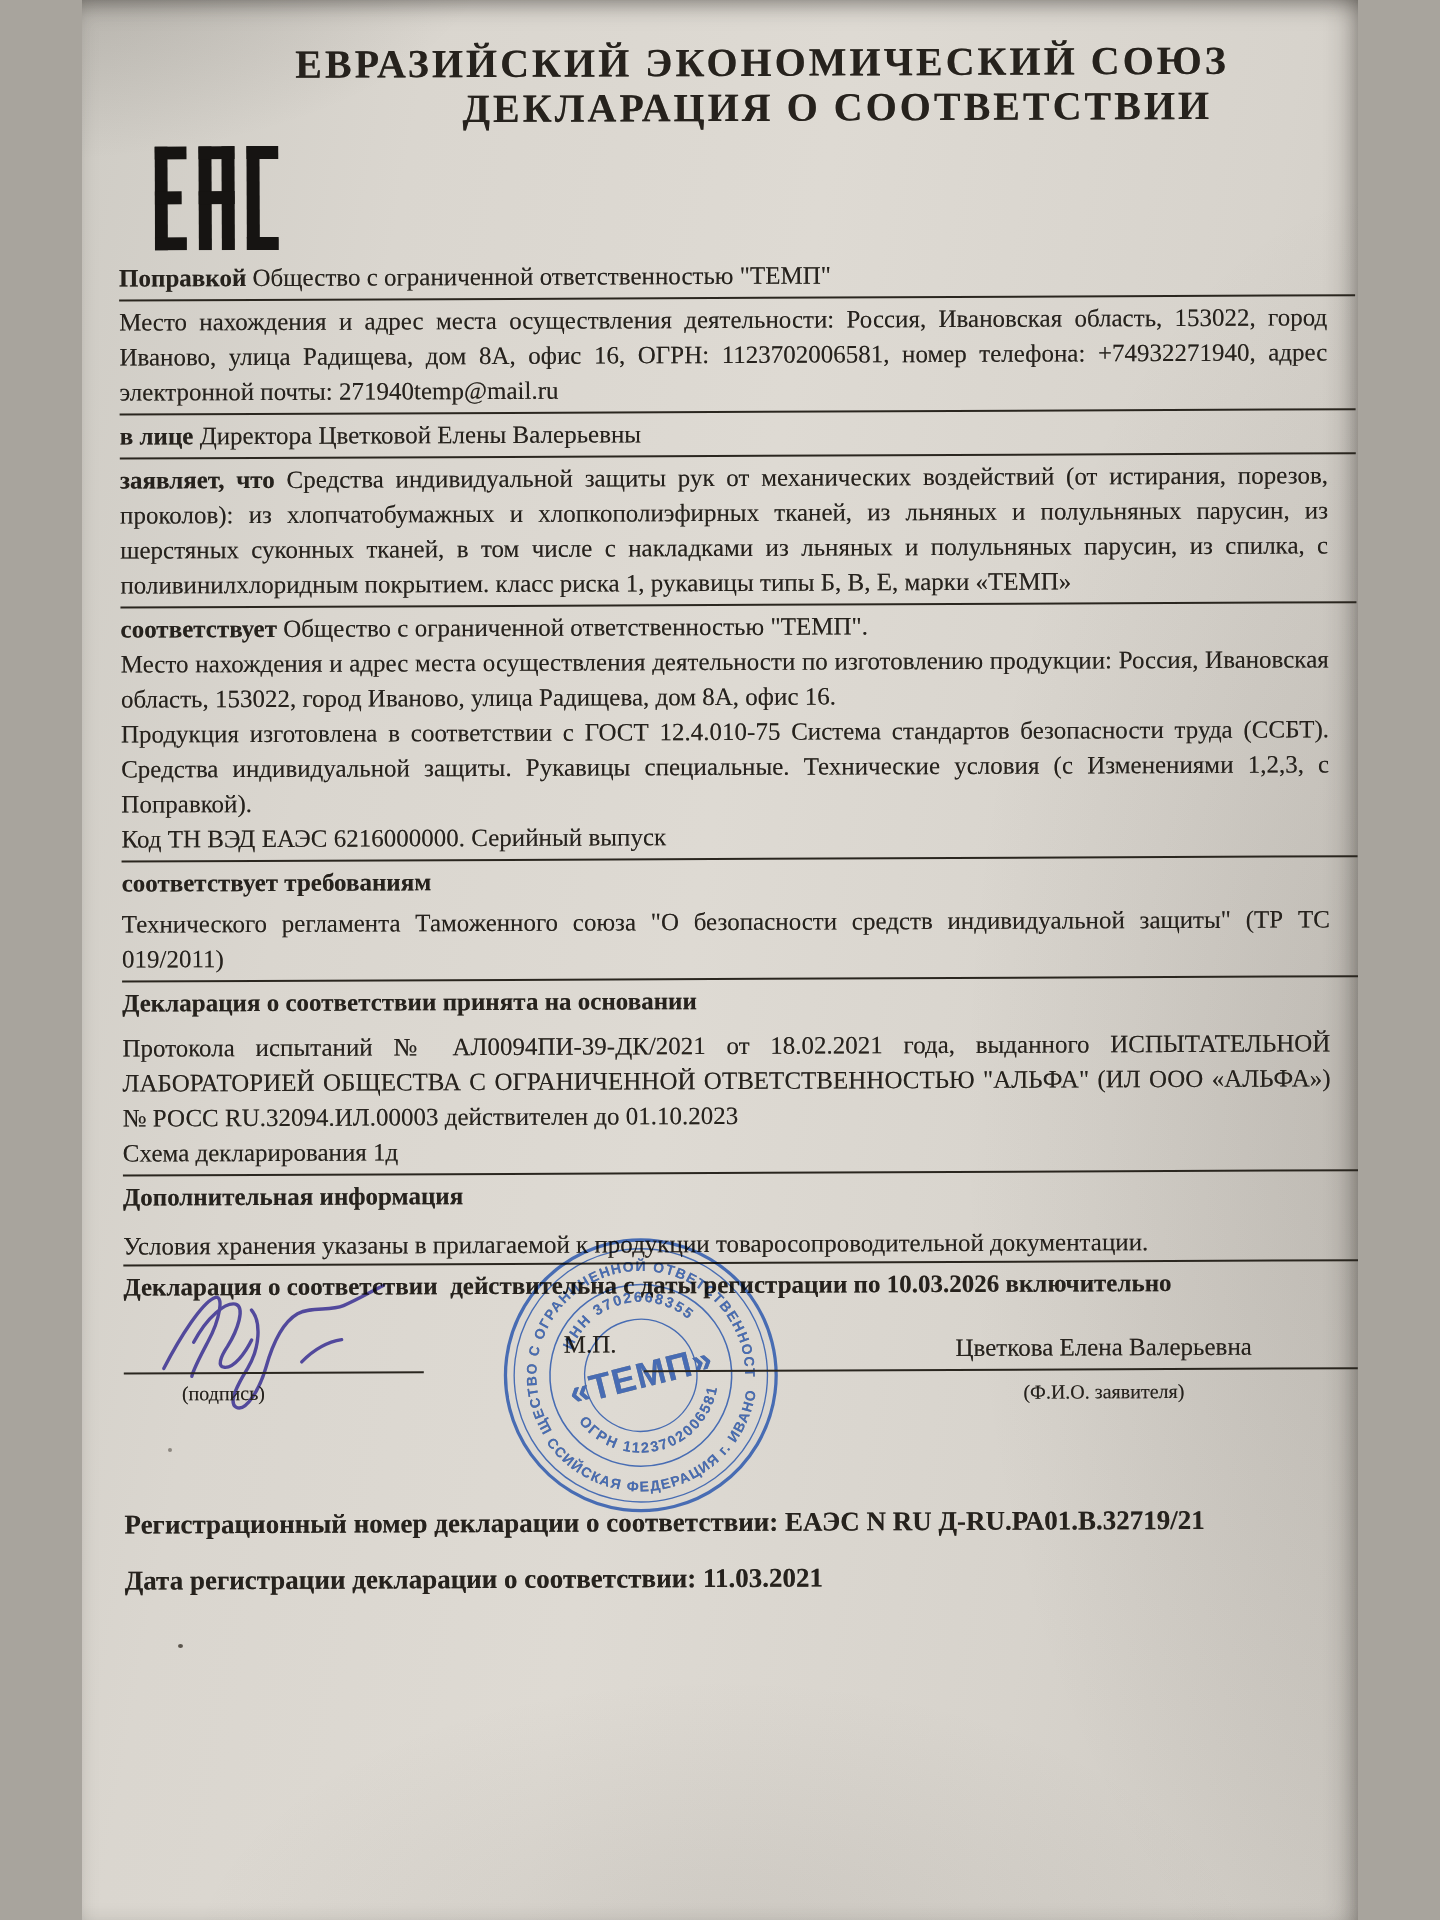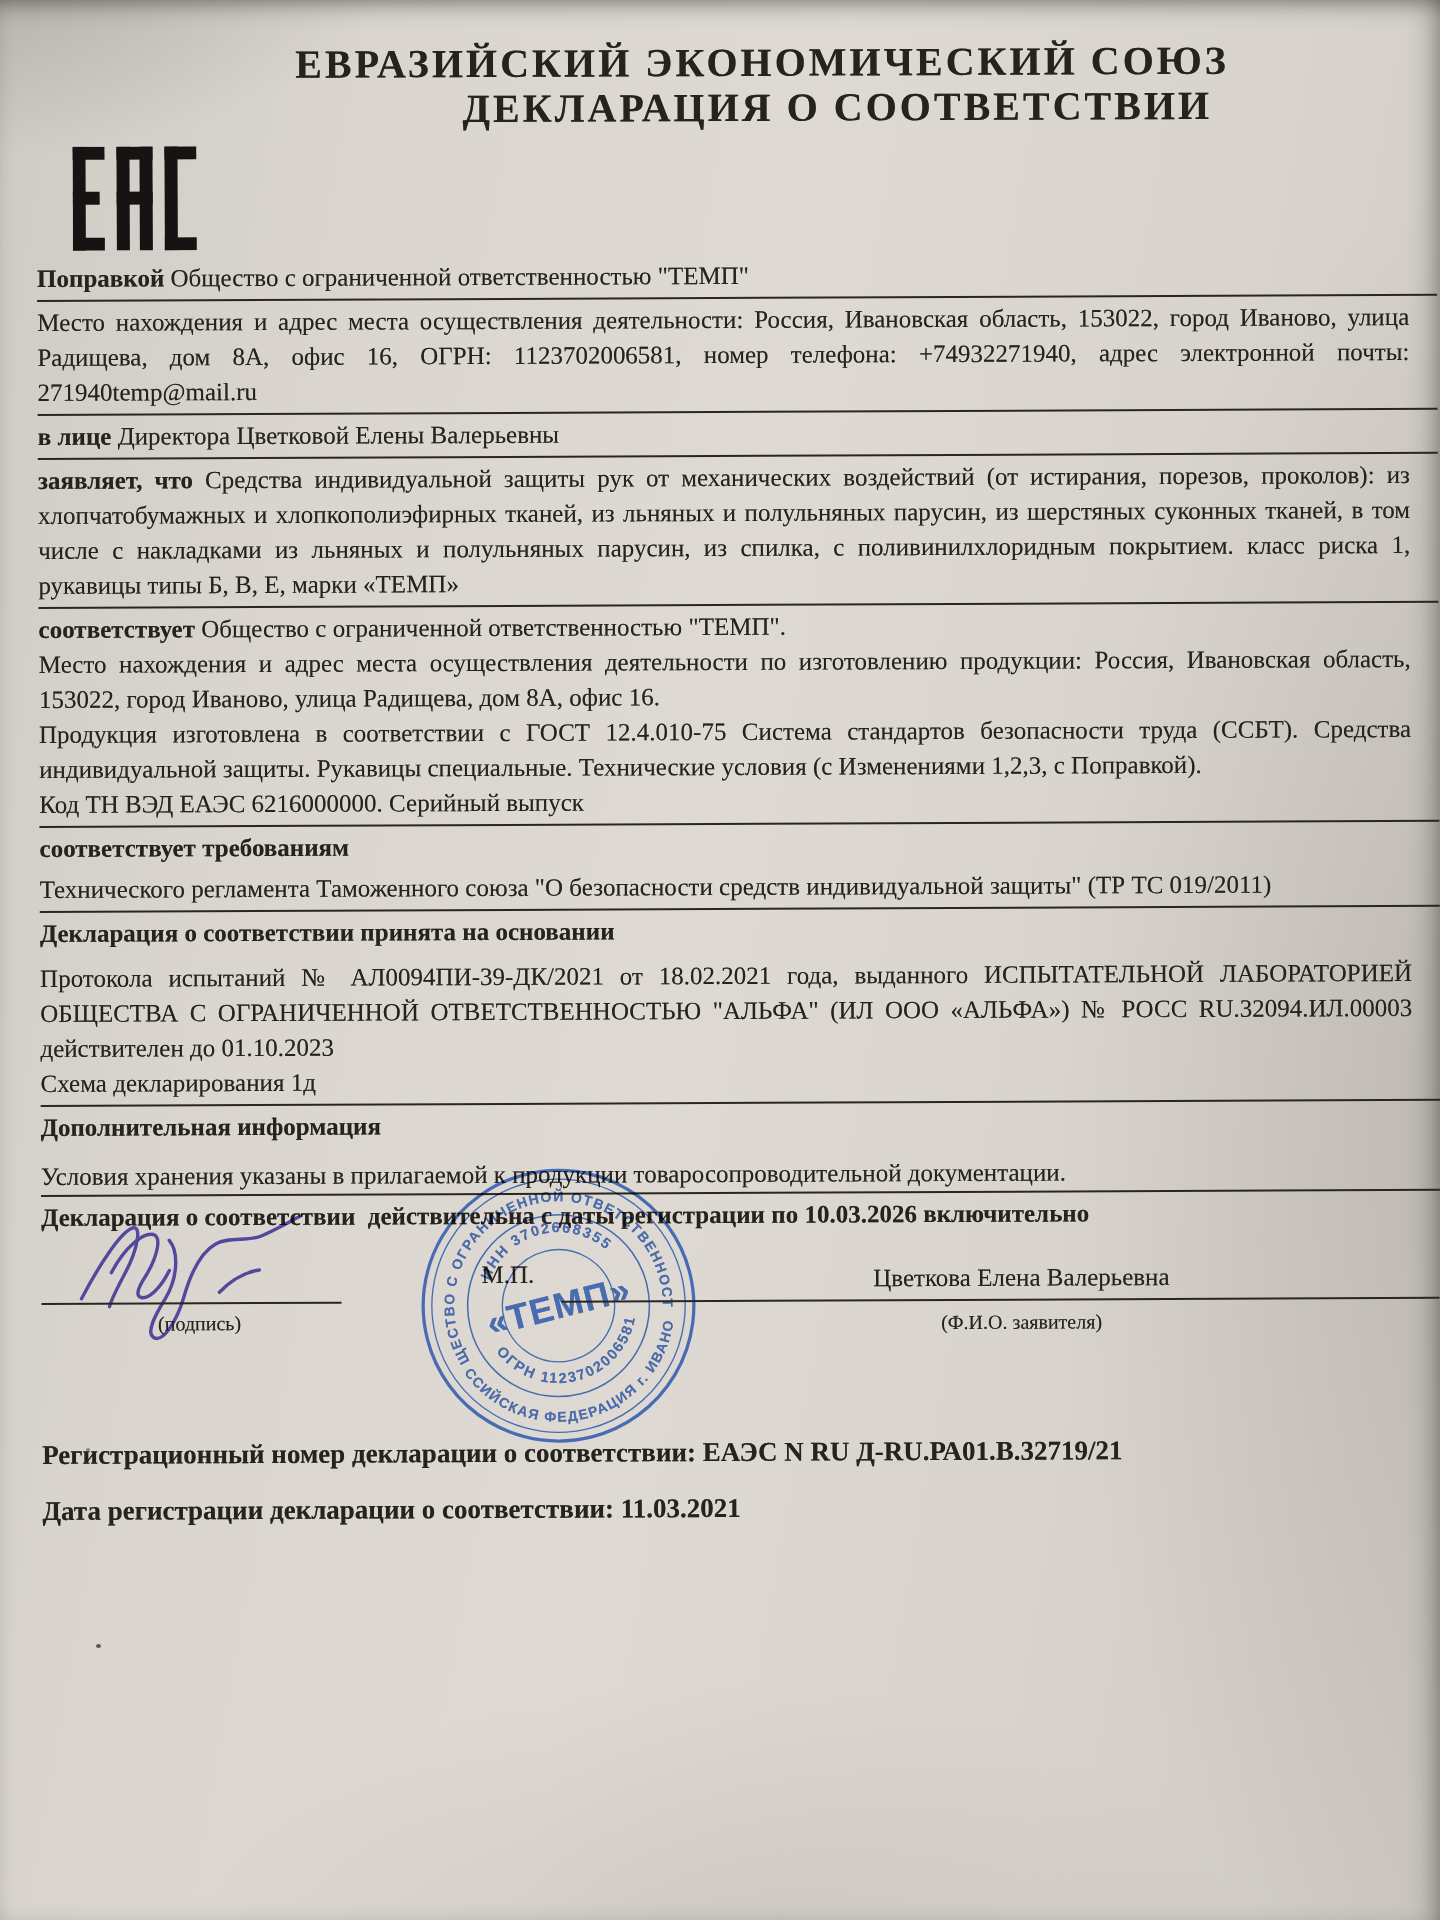--- a/index.html
+++ b/index.html
@@ -1,18 +1,18 @@
 <!DOCTYPE html>
 <html><head>
 <meta charset="utf-8">
 <style>
   html,body{margin:0;padding:0;background:#a8a49d;}
   .photo{
     position:relative;
-    width:1440px;height:1920px;
+    width:1276px;height:1920px;
     margin:0 auto;
     overflow:hidden;
     background:
       radial-gradient(1100px 520px at -4% -3%, rgba(55,50,45,.22), transparent 42%),
       radial-gradient(700px 1500px at 103% 58%, rgba(70,64,58,.14), transparent 62%),
       radial-gradient(900px 500px at 50% 103%, rgba(70,64,58,.10), transparent 60%),
       linear-gradient(100deg,#cfccc5 0%,#dad6cf 22%,#dedad3 48%,#d7d3cc 76%,#ccc8c1 100%);
     box-shadow:inset 0 14px 26px -14px rgba(30,26,22,.55), inset -18px 0 30px -16px rgba(30,26,22,.45);
   }
   .paper{
@@ -35,21 +35,21 @@
   .mt14{margin-top:14px}
   .just{ text-align:justify; }
   .b{ font-weight:bold; }
   .rule{ height:0; border-top:2.4px solid #2a261f; margin:4px -28px 3px 0; }
   .rule.tight{ margin-top:1px; }
   .prewrap{ white-space:pre-wrap; }
 
   .sig-row{ position:relative; height:170px; margin-top:16px; }
   .sig-line-left{ position:absolute; left:0; top:52px; width:300px; border-top:2.2px solid #2a261f; }
   .sig-line-right{ position:absolute; left:520px; right:-26px; top:52px; border-top:2.2px solid #2a261f; }
-  .sig-caption{ position:absolute; left:58px; top:60px; width:200px; text-align:center; font-size:20px; line-height:26px; }
+  .sig-caption{ position:absolute; left:58px; top:60px; width:200px; text-align:left; font-size:20px; line-height:26px; }
   .mp{ position:absolute; left:428px; top:8px;margin-left:12px; }
   .sig-scrawl{ position:absolute; left:22px; top:-62px; width:310px; height:175px; mix-blend-mode:multiply; }
   .name{ position:absolute; left:700px; top:13px; width:560px; text-align:center; }
   .name-caption{ position:absolute; left:700px; top:62px; width:560px; text-align:center; font-size:20px; line-height:26px; }
   .stamp{ position:absolute; left:372px; top:-88px; width:290px; height:290px; mix-blend-mode:multiply; opacity:.92; }
 
   .reg1{ margin-top:16px; font-size:27px; font-weight:bold; line-height:36px; }
   .reg2{ margin-top:20px; font-size:27px; font-weight:bold; line-height:36px; }
 
   .speck{ position:absolute; background:#5a544c; border-radius:50%; }

